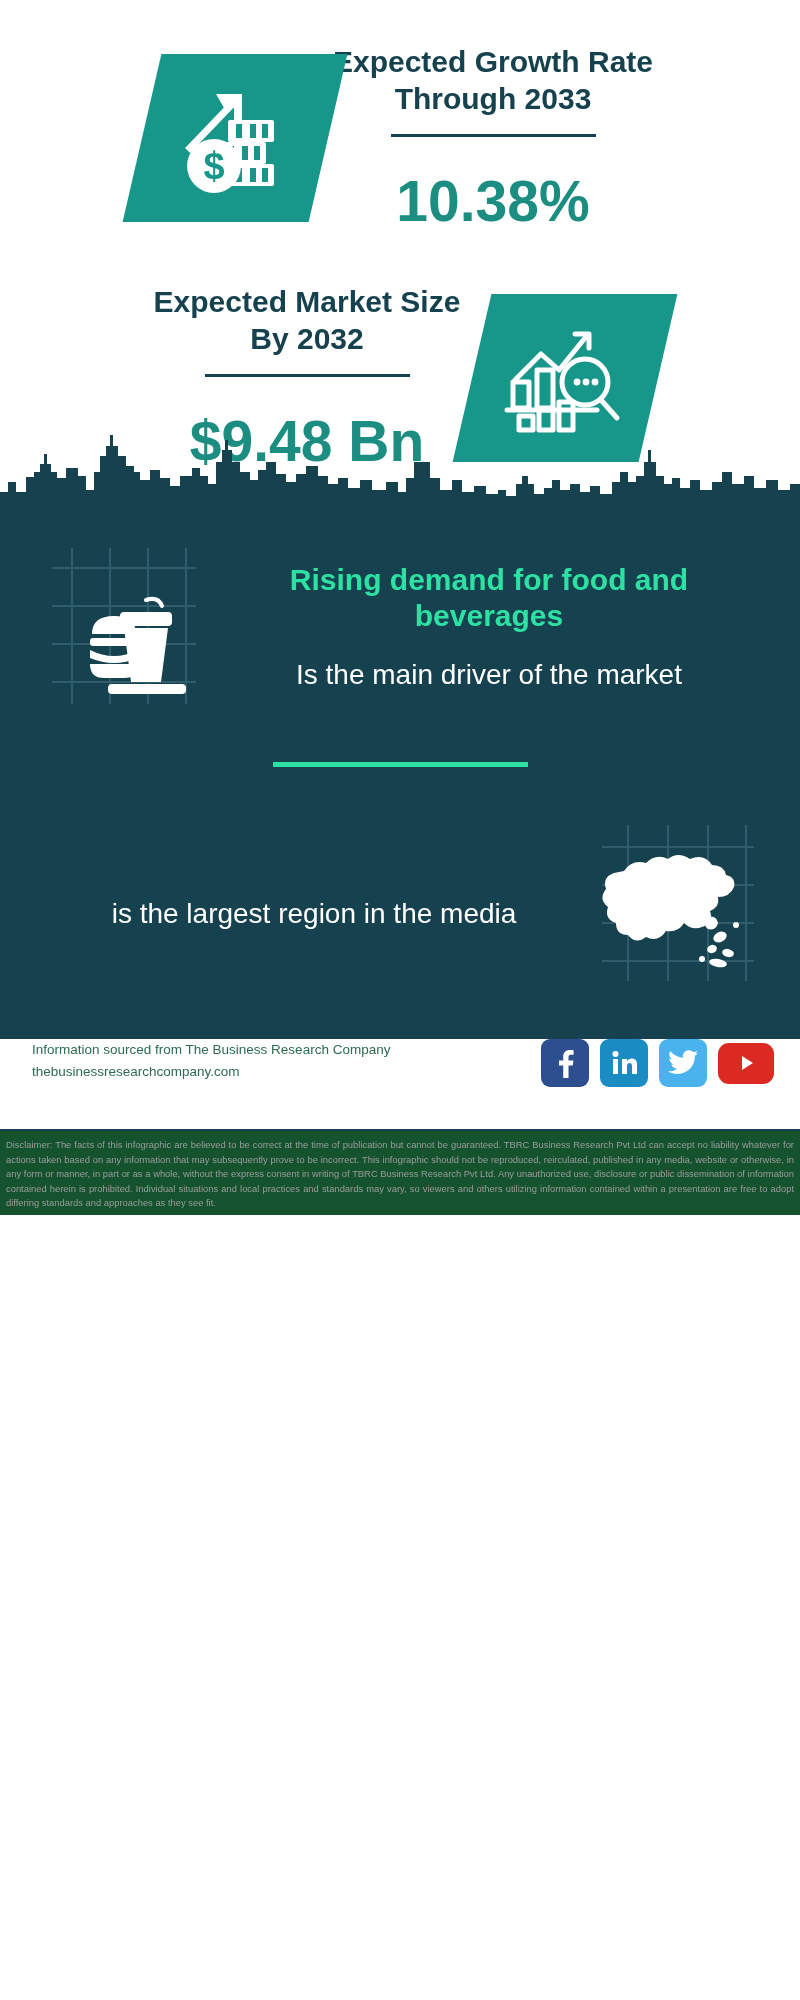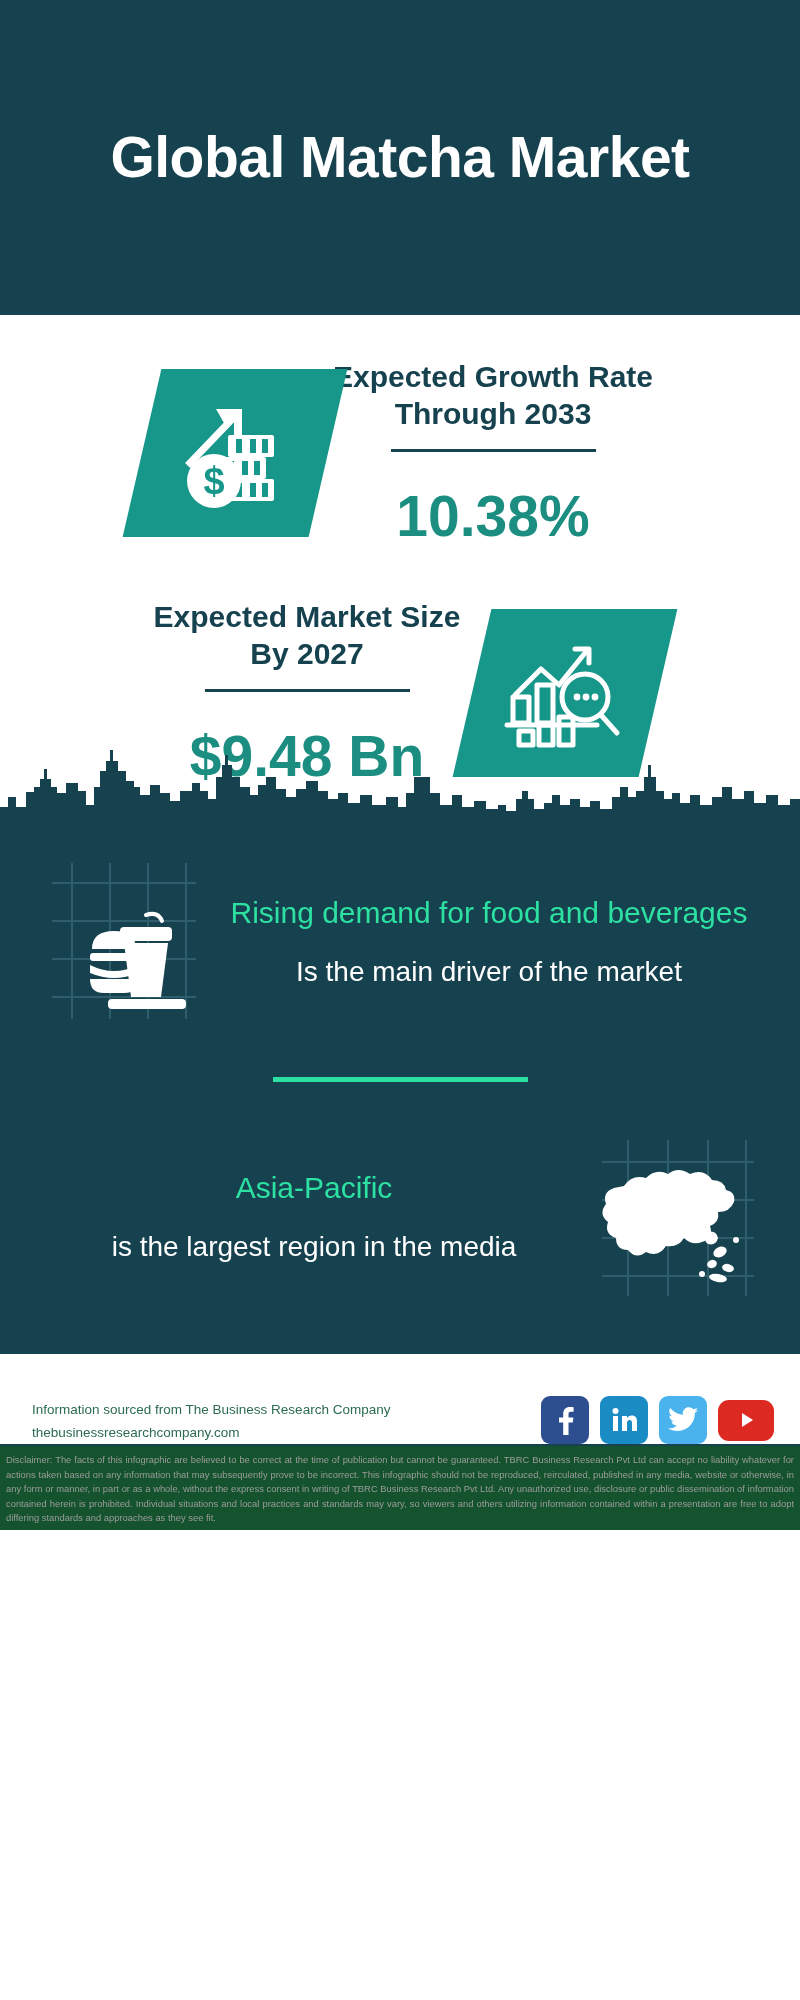--- a/index.html
+++ b/index.html
@@ -82,42 +82,42 @@
   .panel-inner { padding-top:24px; }
 
   .fact-row { display:flex; align-items:center; justify-content:center; padding:16px 34px; }
   .fact-icon { width:178px; height:178px; flex:0 0 auto; position:relative; }
   .fact-copy { flex:1 1 auto; text-align:center; padding:0 4px; }
   .fact-copy.left-pad { padding-left:10px; }
 
   .fact-head {
     color:#2de1a2;
     font-size:30px;
-    font-weight:normal;
+    font-weight:bold;
     line-height:1.2;
   }
   .fact-sub {
     color:#ffffff;
     font-size:28px;
     font-weight:400;
     line-height:1.22;
     margin-top:24px;
   }
   .panel-divider {
     width:255px; height:5px;
     background:#2de1a2;
     margin:30px auto 30px;
   }
 
   
   .footer {
     background:#ffffff;
     border-top:2px solid #16414f;
     height:92px;
-    display:flex; align-items:flex-end;
+    display:flex; align-items:flex-start;
     padding:0 26px 0 32px;
   }
   .footer-text { flex:1 1 auto; }
   .footer-line {
     color:#2b6b4f;
     font-size:13.5px;
     line-height:1.65;
     white-space:nowrap;
   }
   .socials { display:flex; align-items:center; gap:11px; }
@@ -144,23 +144,20 @@
     font-size:9.4px;
     line-height:1.55;
     text-align:justify;
   }
 </style>
 </head>
 <body>
 
 <div class="page">
 
-  <div class="header">
-    <div class="header-title">Global Matcha Market</div>
-  </div>
 
   <div class="stats">
 
     <div class="stat-row">
       <div class="icon-tile">
         <div class="icon-skew"></div>
         <div class="icon-art">
           <svg width="130" height="120" viewBox="0 0 130 120" aria-hidden="true">
             <g fill="none" stroke="#ffffff" stroke-width="7" stroke-linecap="square">
               <line x1="20" y1="70" x2="66" y2="22"></line>
@@ -190,21 +187,21 @@
       </div>
       <div class="stat-text">
         <div class="stat-label">Expected Growth Rate Through 2033</div>
         <div class="stat-rule"></div>
         <div class="stat-value">10.38%</div>
       </div>
     </div>
 
     <div class="stat-row reverse">
       <div class="stat-text">
-        <div class="stat-label">Expected Market Size By 2027</div>
+        <div class="stat-label">Expected Market Size By 2032</div>
         <div class="stat-rule"></div>
         <div class="stat-value">$9.48 Bn</div>
       </div>
       <div class="icon-tile">
         <div class="icon-skew"></div>
         <div class="icon-art">
           <svg width="128" height="116" viewBox="0 0 128 116" aria-hidden="true">
             <g stroke="#ffffff" stroke-width="5" fill="none" stroke-linecap="round" stroke-linejoin="round">
               <polyline points="14,60 40,34 58,50 84,18"></polyline>
               <polyline points="74,14 88,14 88,28"></polyline>
@@ -266,21 +263,20 @@
         <div class="fact-copy">
           <div class="fact-head">Rising demand for food and beverages</div>
           <div class="fact-sub">Is the main driver of the market</div>
         </div>
       </div>
 
       <div class="panel-divider"></div>
 
       <div class="fact-row">
         <div class="fact-copy left-pad">
-          <div class="fact-head">Asia-Pacific</div>
           <div class="fact-sub">is the largest region in the media</div>
         </div>
         <div class="fact-icon">
           <svg width="178" height="178" viewBox="0 0 178 178" aria-hidden="true">
             <g stroke="#2f5d6b" stroke-width="2">
               <line x1="14" y1="34" x2="166" y2="34"></line>
               <line x1="14" y1="72" x2="166" y2="72"></line>
               <line x1="14" y1="110" x2="166" y2="110"></line>
               <line x1="14" y1="148" x2="166" y2="148"></line>
               <line x1="40" y1="12" x2="40" y2="168"></line>

